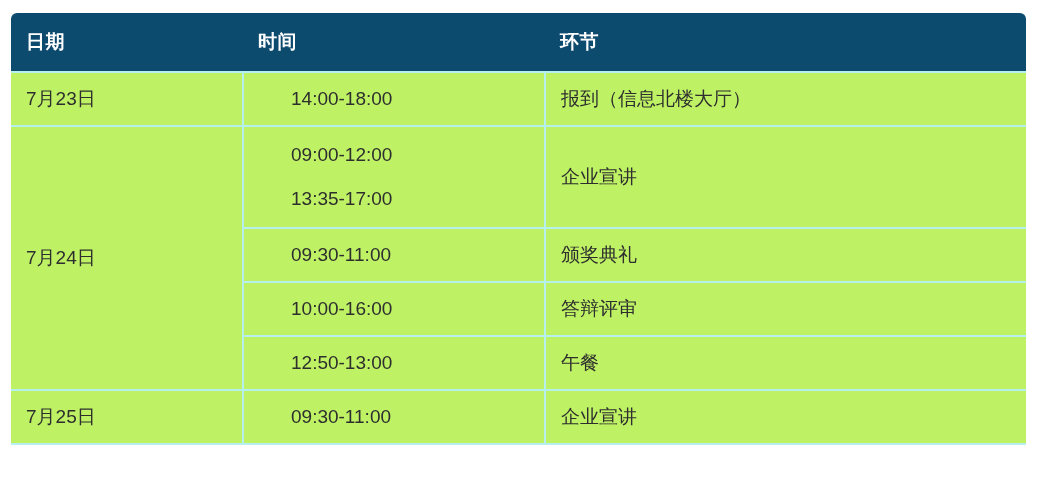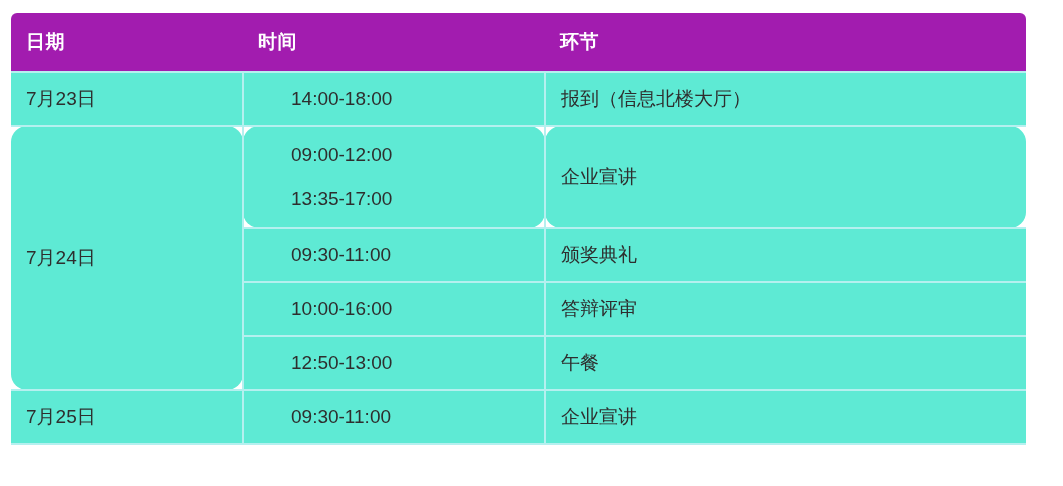--- a/index.html
+++ b/index.html
@@ -25,21 +25,21 @@
     position: absolute;
     left: 11px;
     top: 13px;
     width: 1015px;
     border-collapse: collapse;
     table-layout: fixed;
   }
 
   
   .schedule-table thead tr {
-    background: #a21caf;
+    background: #0c4a6e;
     border-radius: 26px;
   }
   .schedule-table thead th {
     height: 58px;
     padding: 0 0 0 15px;
     text-align: left;
     vertical-align: middle;
     color: #ffffff;
     font-size: 19px;
     font-weight: bold;
@@ -55,33 +55,33 @@
   }
 
   
   .schedule-table tbody td {
     border-top: 2px solid #b5f0ef;
     border-bottom: 2px solid #b5f0ef;
     vertical-align: middle;
     color: #2e2e2e;
     font-size: 19px;
     padding: 0 0 0 15px;
-    background: #5eead4;
+    background: #bef264;
   }
   .schedule-table tbody td.cell-time,
   .schedule-table tbody td.cell-step {
     border-left: 2px solid #b5f0ef;
   }
   .schedule-table tbody td.cell-date {
     border-left: none;
     text-align: left;
   }
 
   .row-single td { height: 52px; }
-  .row-double td { height: 100px; border-radius: 16px; }
+  .row-double td { height: 100px; }
 
   .time-line {
     display: block;
     line-height: 44px;
     margin-left: 32px;
   }
   .time-line + .time-line {
     margin-top: 0;
   }
 

